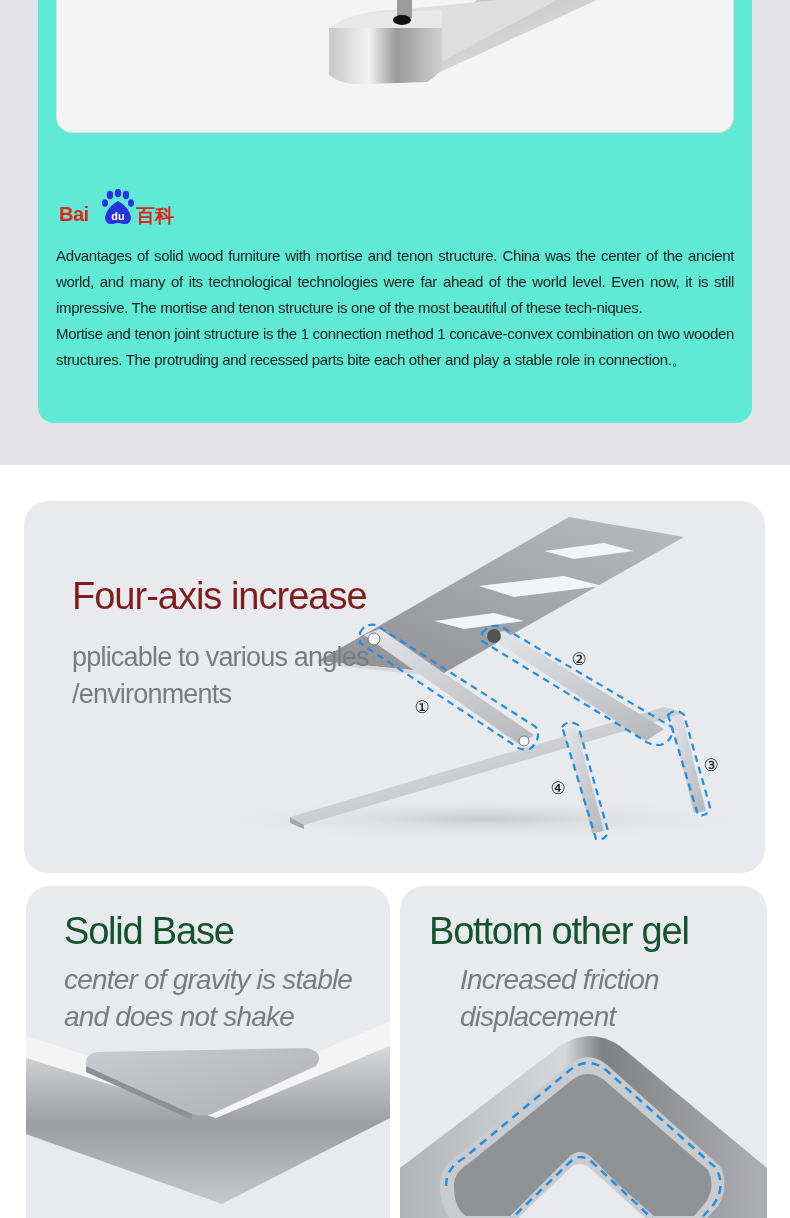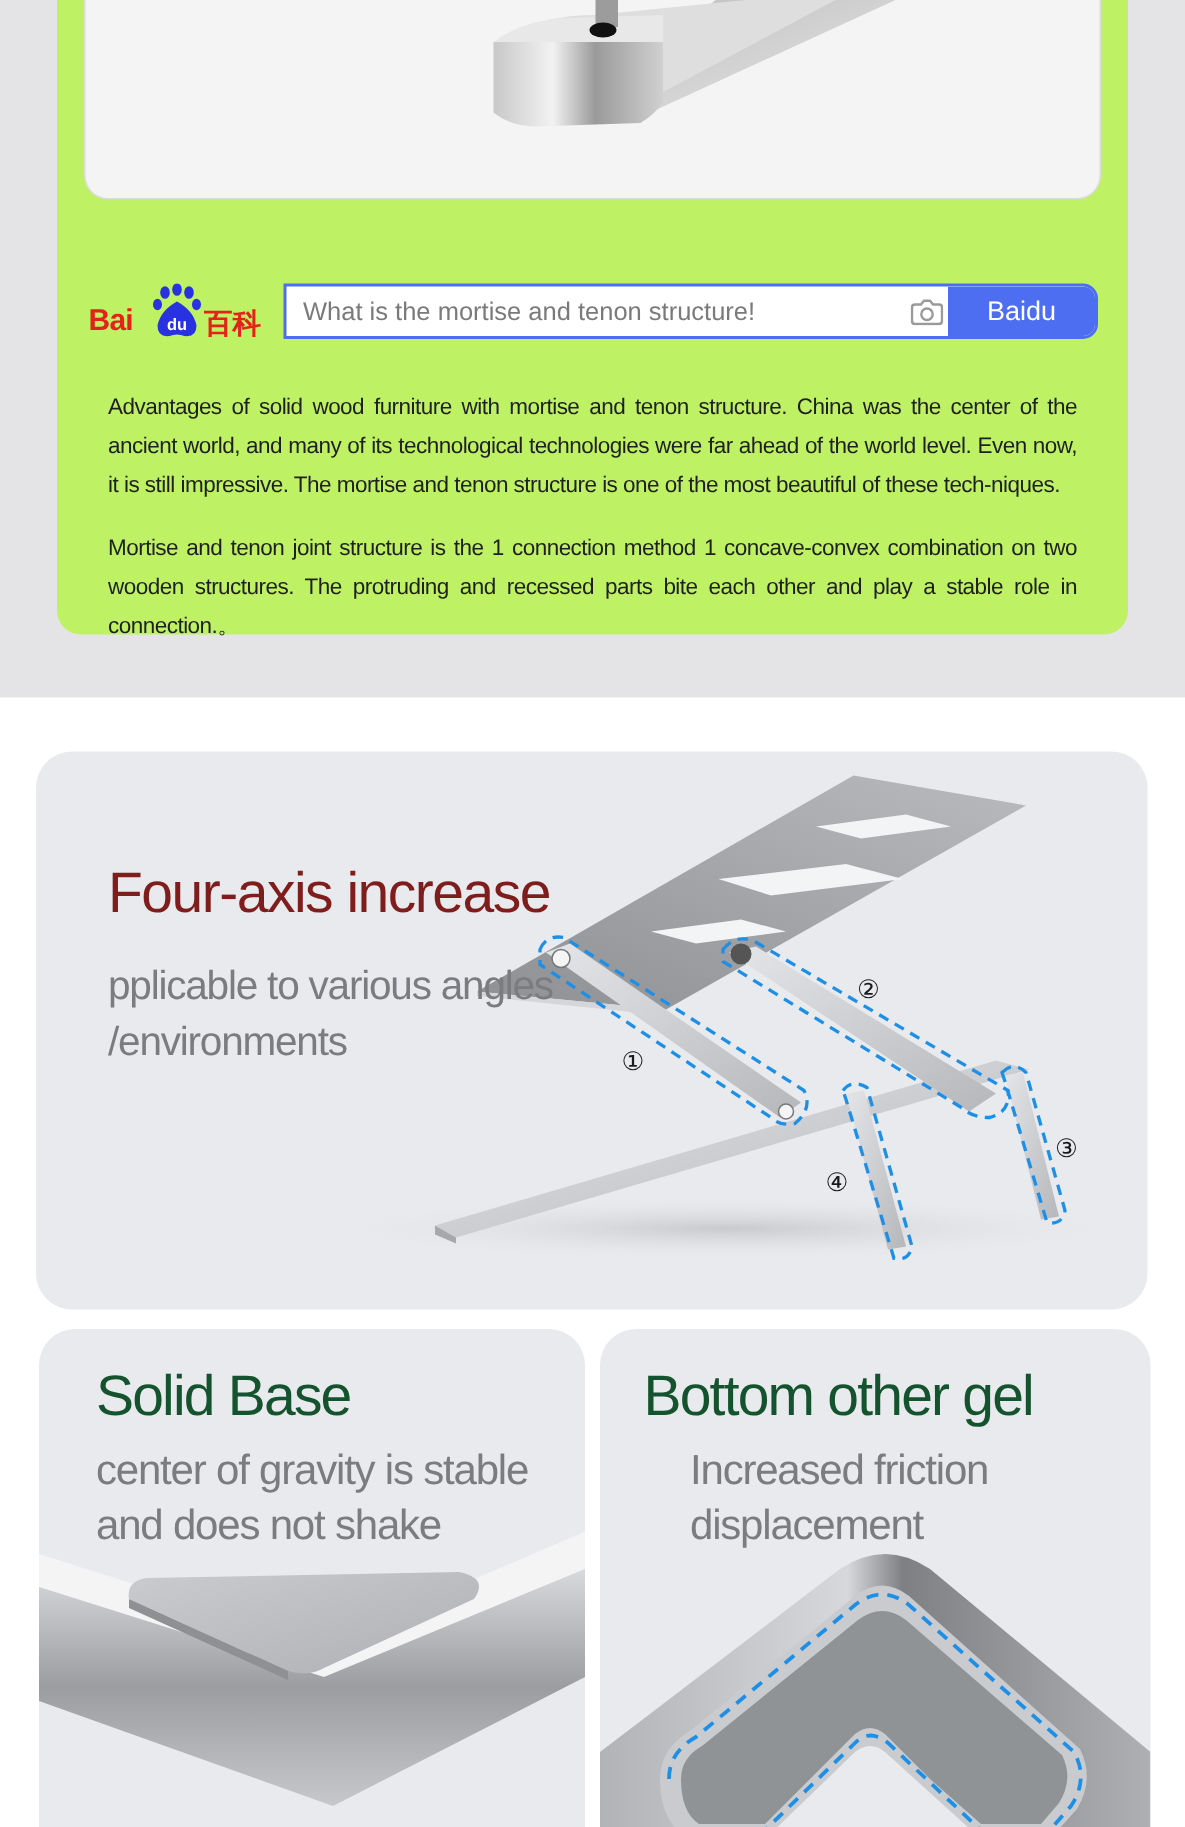--- a/index.html
+++ b/index.html
@@ -6,21 +6,21 @@
     html, body { width: 790px; height: 1218px; overflow: hidden; background: #ffffff; }
     body { font-family: "Liberation Sans", sans-serif; position: relative; }
 
     
     .top-band {
       position: absolute; left: 0; top: 0; width: 790px; height: 465px;
       background: #e4e4e6;
     }
     .info-card {
       position: absolute; left: 38px; top: 0; width: 714px; height: 423px;
-      background: #bef264; border-radius: 0 0 16px 16px; text-decoration: underline;
+      background: #5eead4; border-radius: 0 0 16px 16px; text-decoration: underline;
     }
     .product-photo {
       position: absolute; left: 18px; top: 0; width: 678px; height: 133px;
       background: #f4f4f4; border: 1px solid #dcdcdc; border-top: none;
       border-radius: 0 0 16px 16px; overflow: hidden;
     }
     .product-photo svg { position: absolute; left: 0; top: 0; }
 
     .baidu-row {
       position: absolute; left: 20px; top: 189px; width: 674px; height: 37px;
@@ -54,21 +54,21 @@
       position: absolute; right: 0; top: 0; width: 98px; height: 33px;
       background: #4e6ef2; color: #ffffff; font-size: 18px; border: none;
       font-family: "Liberation Sans", sans-serif; line-height: 33px; text-align: center;
     }
 
     .article {
       position: absolute; left: 18px; top: 243px; width: 678px;
       font-size: 15px; line-height: 26px; color: #1f1f1f; text-align: justify;
       letter-spacing: -0.35px;
     }
-    .article p { margin: 16px; }
+    .article p { margin: 0; }
 
     
     .feature-main {
       position: absolute; left: 24px; top: 501px; width: 741px; height: 372px;
       background: #e8eaee; border-radius: 24px; overflow: hidden;
     }
     .feature-main svg { position: absolute; left: 0; top: 0; }
     .fm-title {
       position: absolute; left: 48px; top: 74px; font-size: 38px; color: #7f1d1d;
       letter-spacing: -1px; font-family: "Liberation Sans", sans-serif; z-index: 2;
@@ -90,21 +90,21 @@
     .fc-title {
       position: absolute; left: 38px; top: 24px; font-size: 38px; color: #14532d;
       letter-spacing: -1.2px; z-index: 2; white-space: nowrap;
     }
     .fc-right .fc-title { left: 29px; }
     .fc-sub {
       position: absolute; left: 38px; top: 76px; font-size: 28px; line-height: 36.5px;
       color: #7b7c7f; letter-spacing: -0.8px; z-index: 2;
     }
     .fc-right .fc-sub { left: 29px; margin-left: 31px; }
-    .fc-sub span { display: block; white-space: nowrap; }
+    .fc-sub span { display: block; white-space: nowrap; font-style: italic; }
   </style>
 </head>
 <body>
 
 <div class="top-band">
   <div class="info-card">
 
     <div class="product-photo">
       <svg width="678" height="133" viewBox="0 0 678 133">
         <defs>
@@ -136,28 +136,20 @@
           <ellipse cx="17" cy="4" rx="3.2" ry="4.2" fill="#2932e1"></ellipse>
           <ellipse cx="25" cy="6" rx="3.2" ry="4.2" fill="#2932e1"></ellipse>
           <ellipse cx="4" cy="14" rx="3" ry="3.8" fill="#2932e1"></ellipse>
           <ellipse cx="30" cy="14" rx="3" ry="3.8" fill="#2932e1"></ellipse>
           <path d="M 17 12 Q 6 18 4 28 Q 4 36 12 35 Q 17 33 22 35 Q 30 36 30 28 Q 28 18 17 12 Z" fill="#2932e1"></path>
           <text x="17" y="31" font-family="Liberation Sans, sans-serif" font-size="11" font-weight="bold" fill="#ffffff" text-anchor="middle">du</text>
         </svg>
         <span class="ke">百科</span>
       </div>
 
-      <div class="search-box">
-        <input class="search-input" type="text" value="What is the mortise and tenon structure!" style="">
-        <svg class="camera-icon" viewBox="0 0 22 18">
-          <path d="M 3 4 L 7 4 L 9 1.5 L 13 1.5 L 15 4 L 19 4 Q 21 4 21 6 L 21 15 Q 21 17 19 17 L 3 17 Q 1 17 1 15 L 1 6 Q 1 4 3 4 Z" fill="none" stroke="#9a9a9a" stroke-width="1.6"></path>
-          <circle cx="11" cy="10.5" r="3.8" fill="none" stroke="#9a9a9a" stroke-width="1.6"></circle>
-        </svg>
-        <button class="search-btn">Baidu</button>
-      </div>
     </div>
 
     <div class="article">
       <p>Advantages of solid wood furniture with mortise and tenon structure. China was the center of the ancient world, and many of its technological technologies were far ahead of the world level. Even now, it is still impressive. The mortise and tenon structure is one of the most beautiful of these tech-niques.</p>
       <p>Mortise and tenon joint structure is the 1 connection method 1 concave-convex combination on two wooden structures. The protruding and recessed parts bite each other and play a stable role in connection.。</p>
     </div>
   </div>
 </div>
 
 <div class="feature-main">

